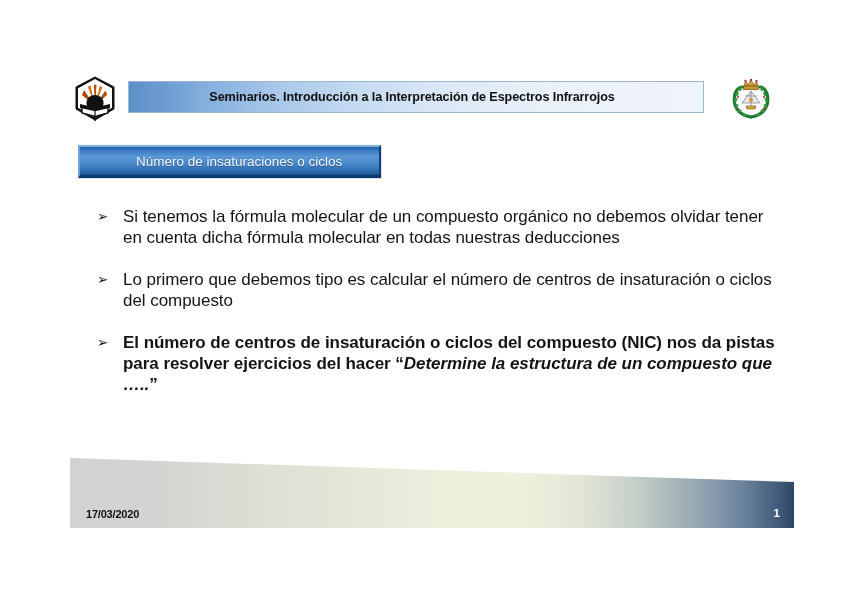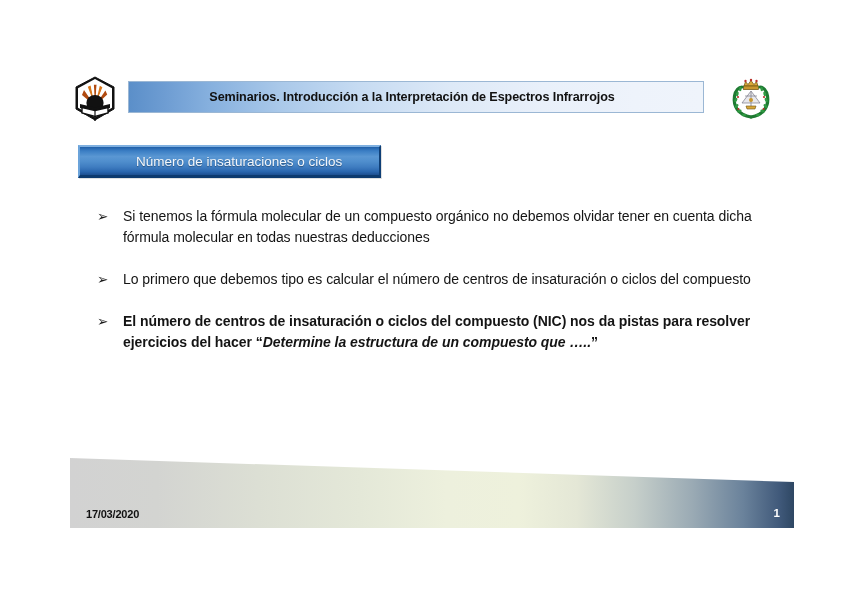--- a/index.html
+++ b/index.html
@@ -131,21 +131,21 @@
   .bullet-marker {
     flex: 0 0 auto;
     width: 26px;
     font-size: 13.5px;
     line-height: 21px;
     color: #1a1a1a;
     font-family: "DejaVu Sans", sans-serif;
   }
   .bullet-text {
     flex: 1 1 auto;
-    font-size: 14px;
+    font-size: 17px;
     line-height: 21px;
     color: #141414;
     letter-spacing: -0.05px;
   }
   .bullet-text.strong { font-weight: bold; }
   .bullet-text .quoted-italic { font-style: italic; font-weight: bold; }
 
   
   .footer {
     position: absolute;

